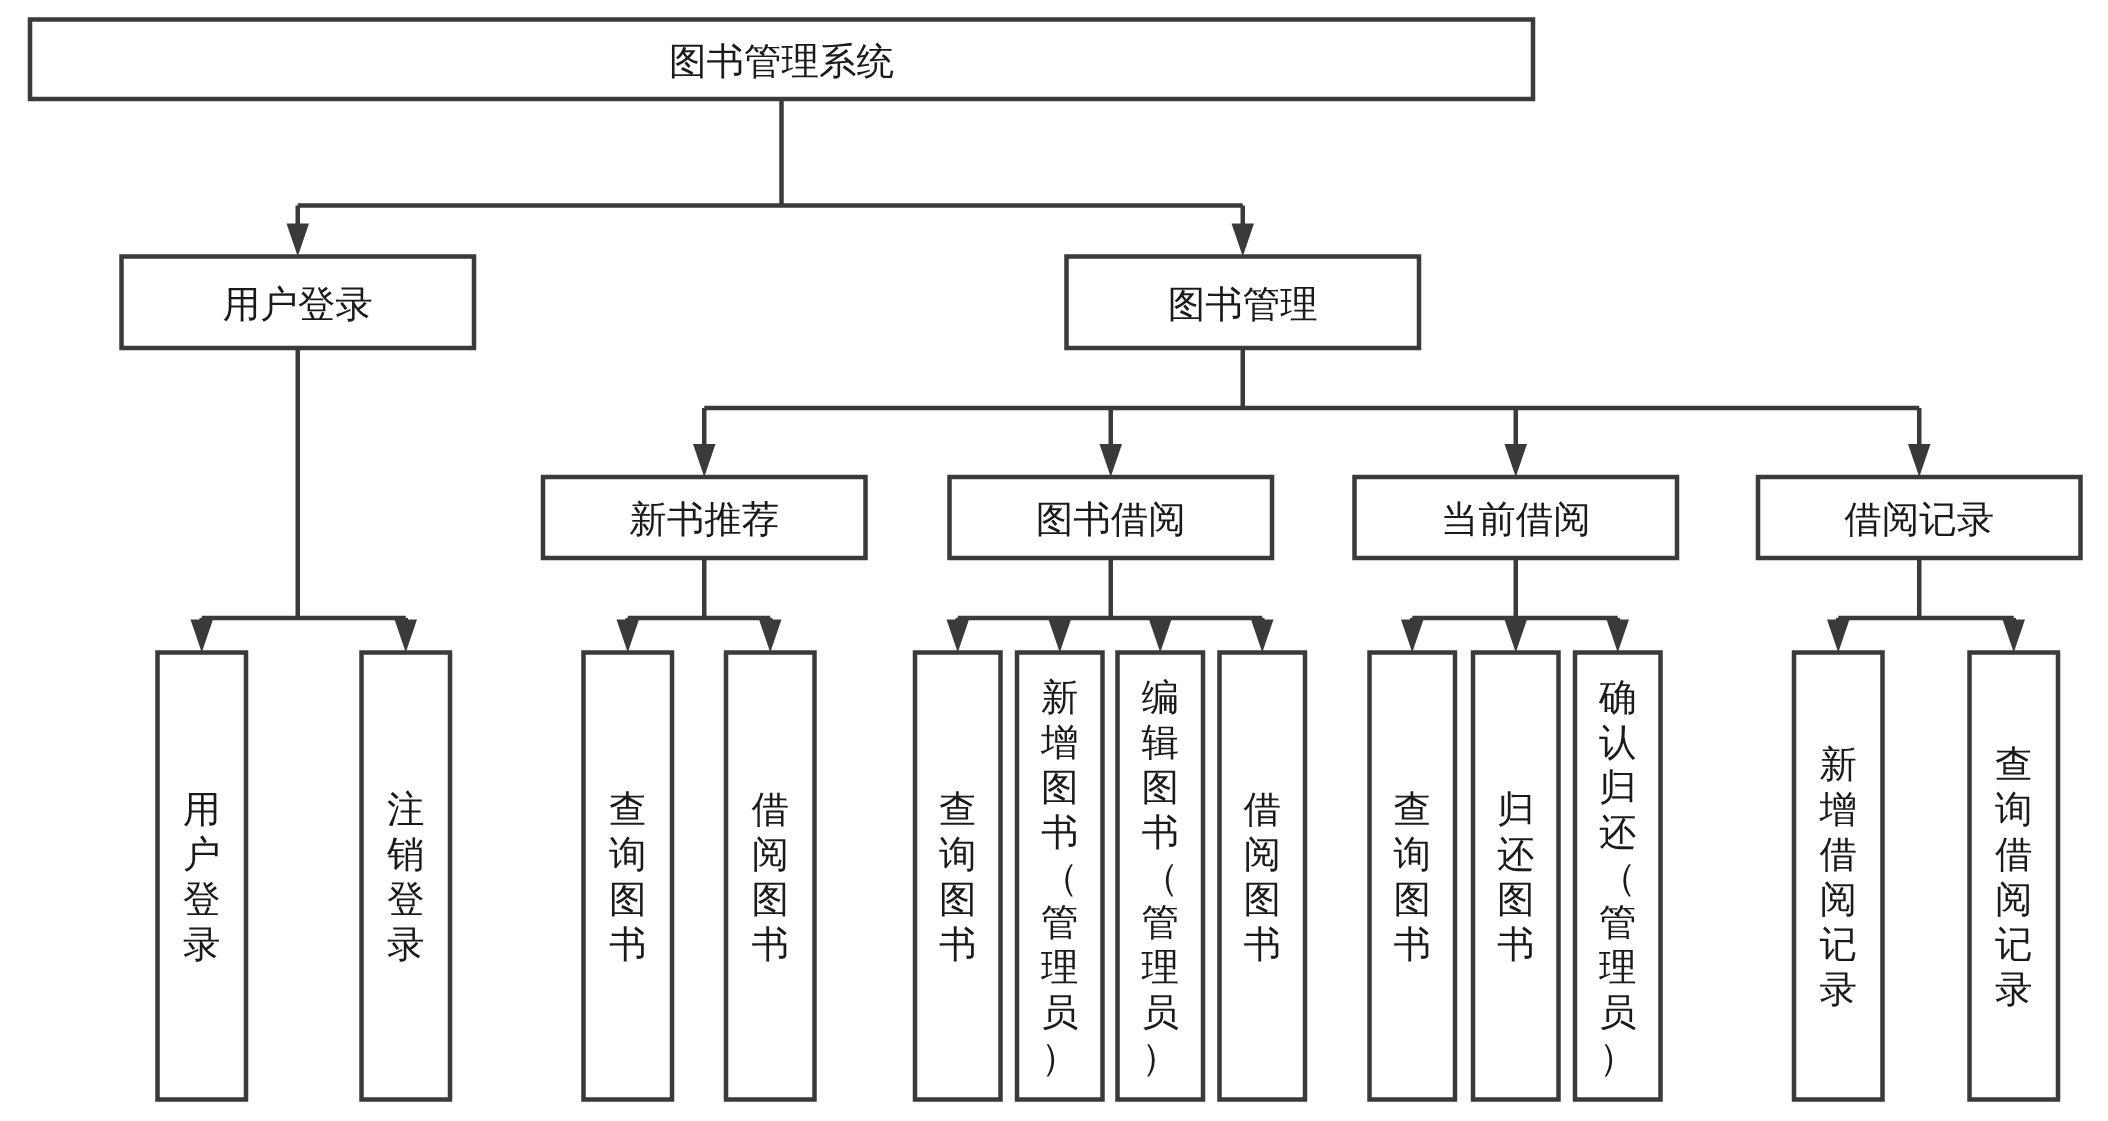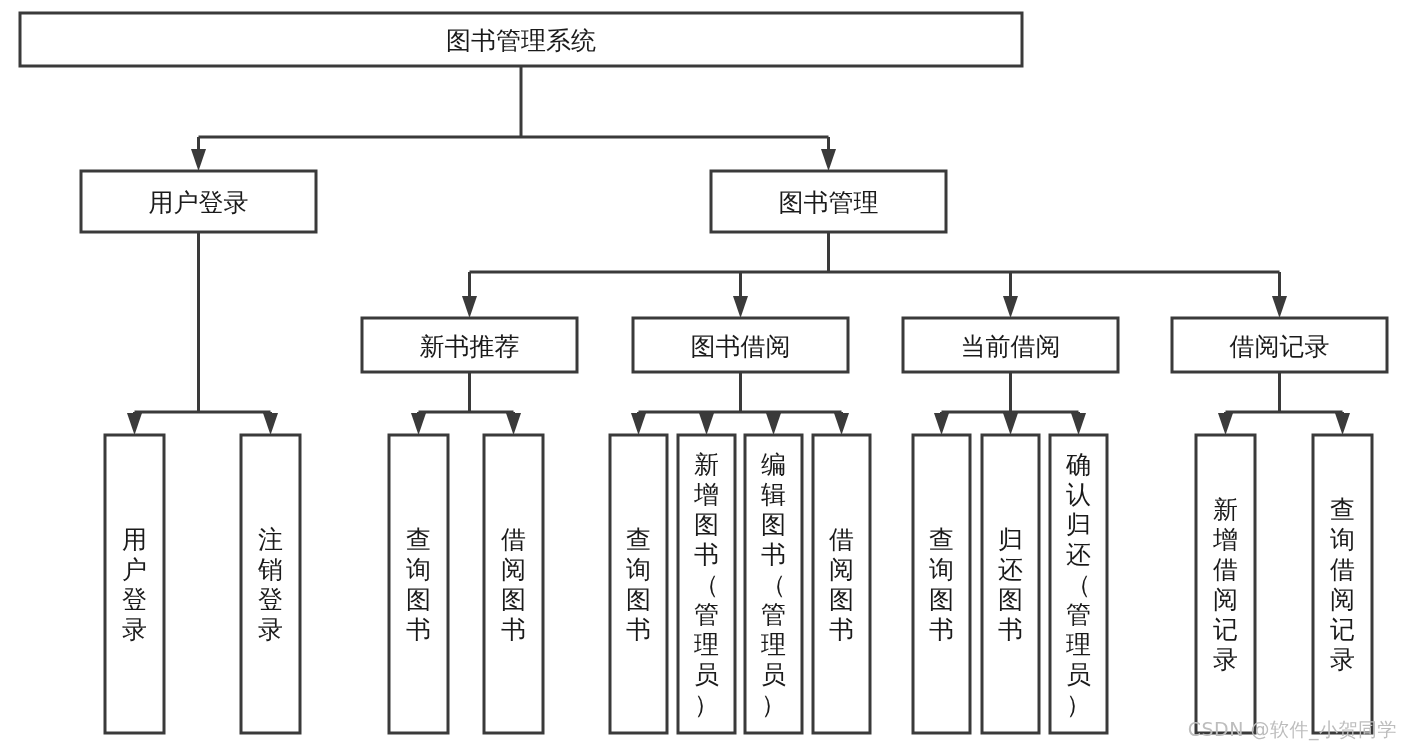--- a/index.html
+++ b/index.html
@@ -217,14 +217,13 @@
         <g>
           <rect x="1196" y="435" width="59" height="298" class="node-box"></rect>
           <text x="1225.5" y="509" class="node-label vertical"><tspan x="1225.5" dy="0">新</tspan><tspan x="1225.5" dy="30">增</tspan><tspan x="1225.5" dy="30">借</tspan><tspan x="1225.5" dy="30">阅</tspan><tspan x="1225.5" dy="30">记</tspan><tspan x="1225.5" dy="30">录</tspan></text>
         </g>
         <g>
           <rect x="1313" y="435" width="59" height="298" class="node-box"></rect>
           <text x="1342.5" y="509" class="node-label vertical"><tspan x="1342.5" dy="0">查</tspan><tspan x="1342.5" dy="30">询</tspan><tspan x="1342.5" dy="30">借</tspan><tspan x="1342.5" dy="30">阅</tspan><tspan x="1342.5" dy="30">记</tspan><tspan x="1342.5" dy="30">录</tspan></text>
         </g>
       </g>
   </svg>
-  <div class="watermark-text">CSDN @软件_小贺同学</div>
 </div>
 
 </body></html>

